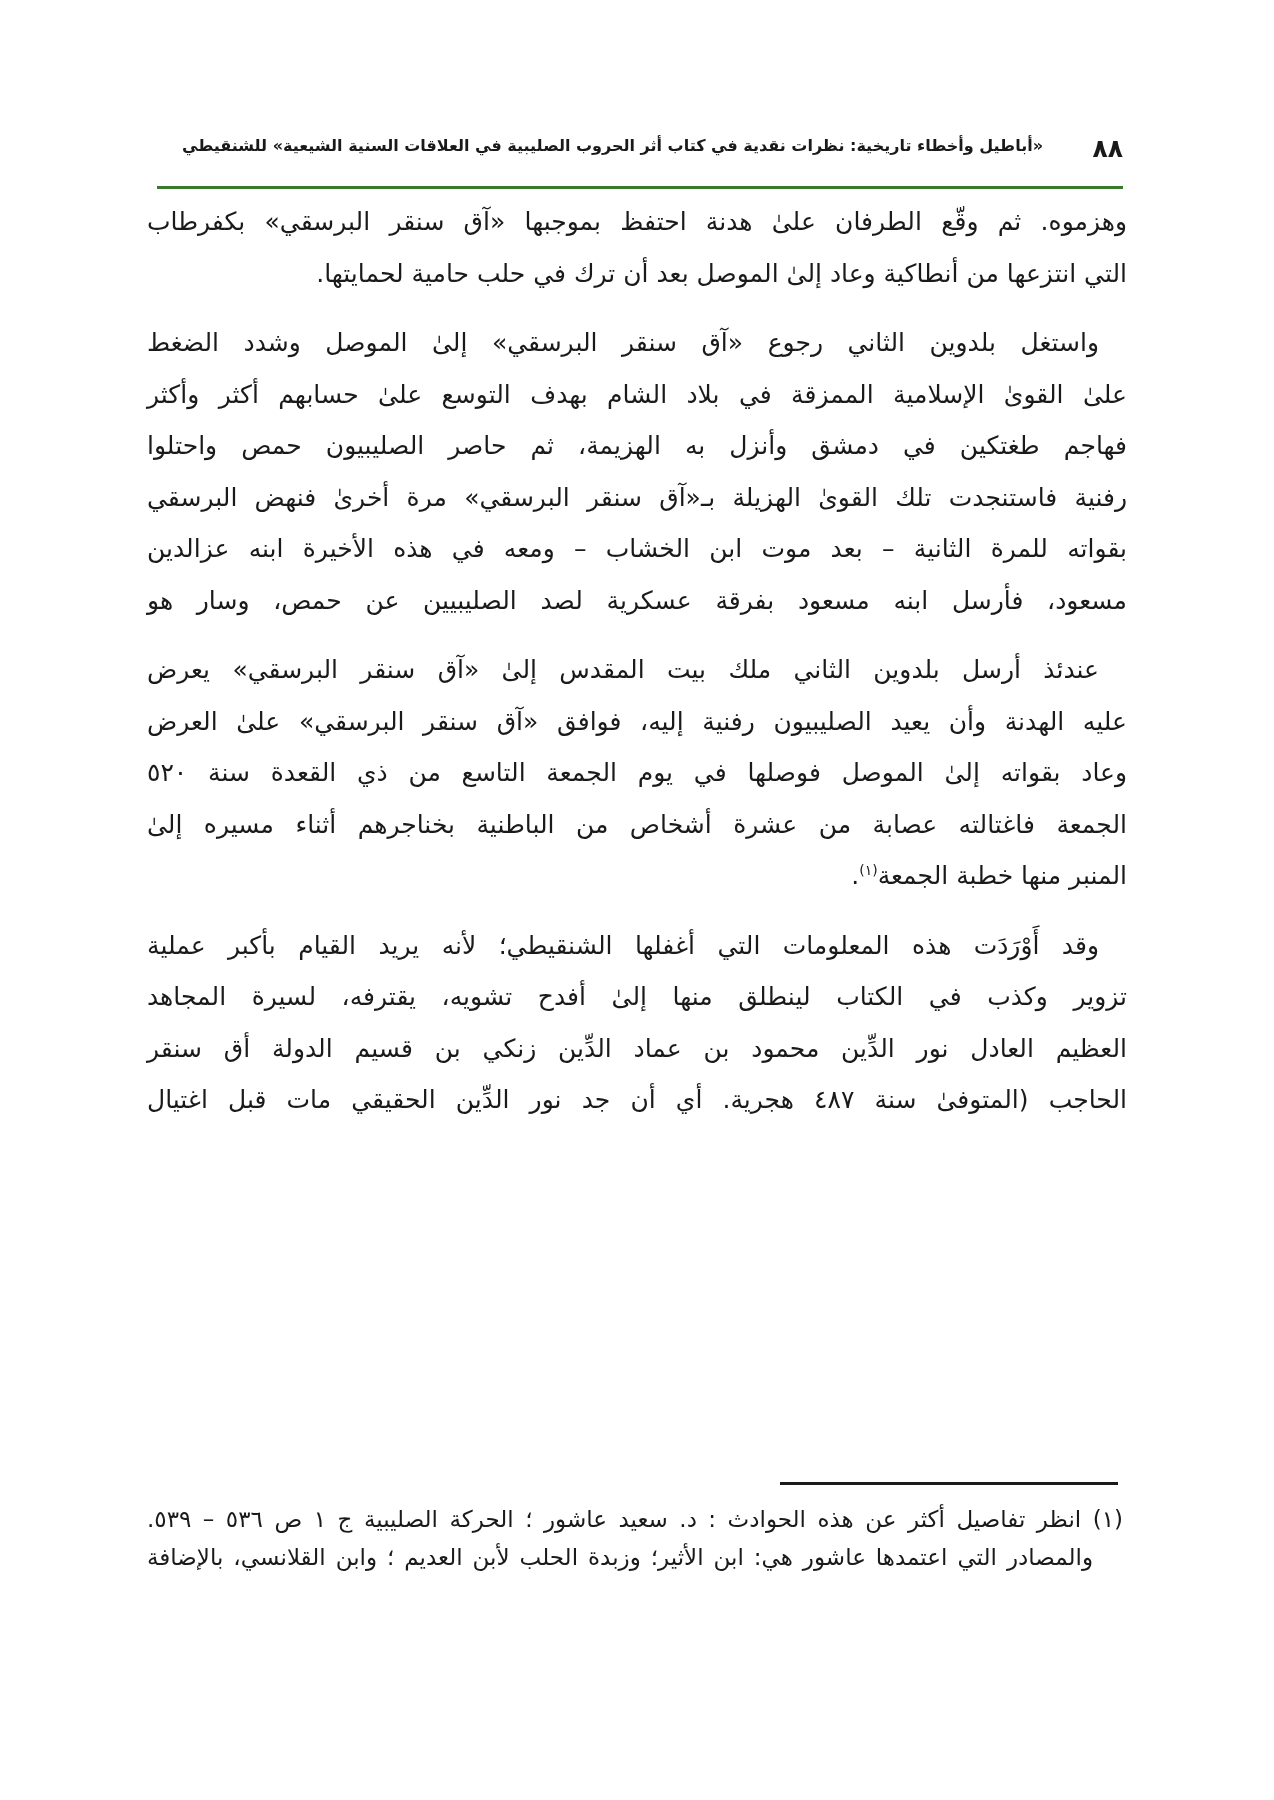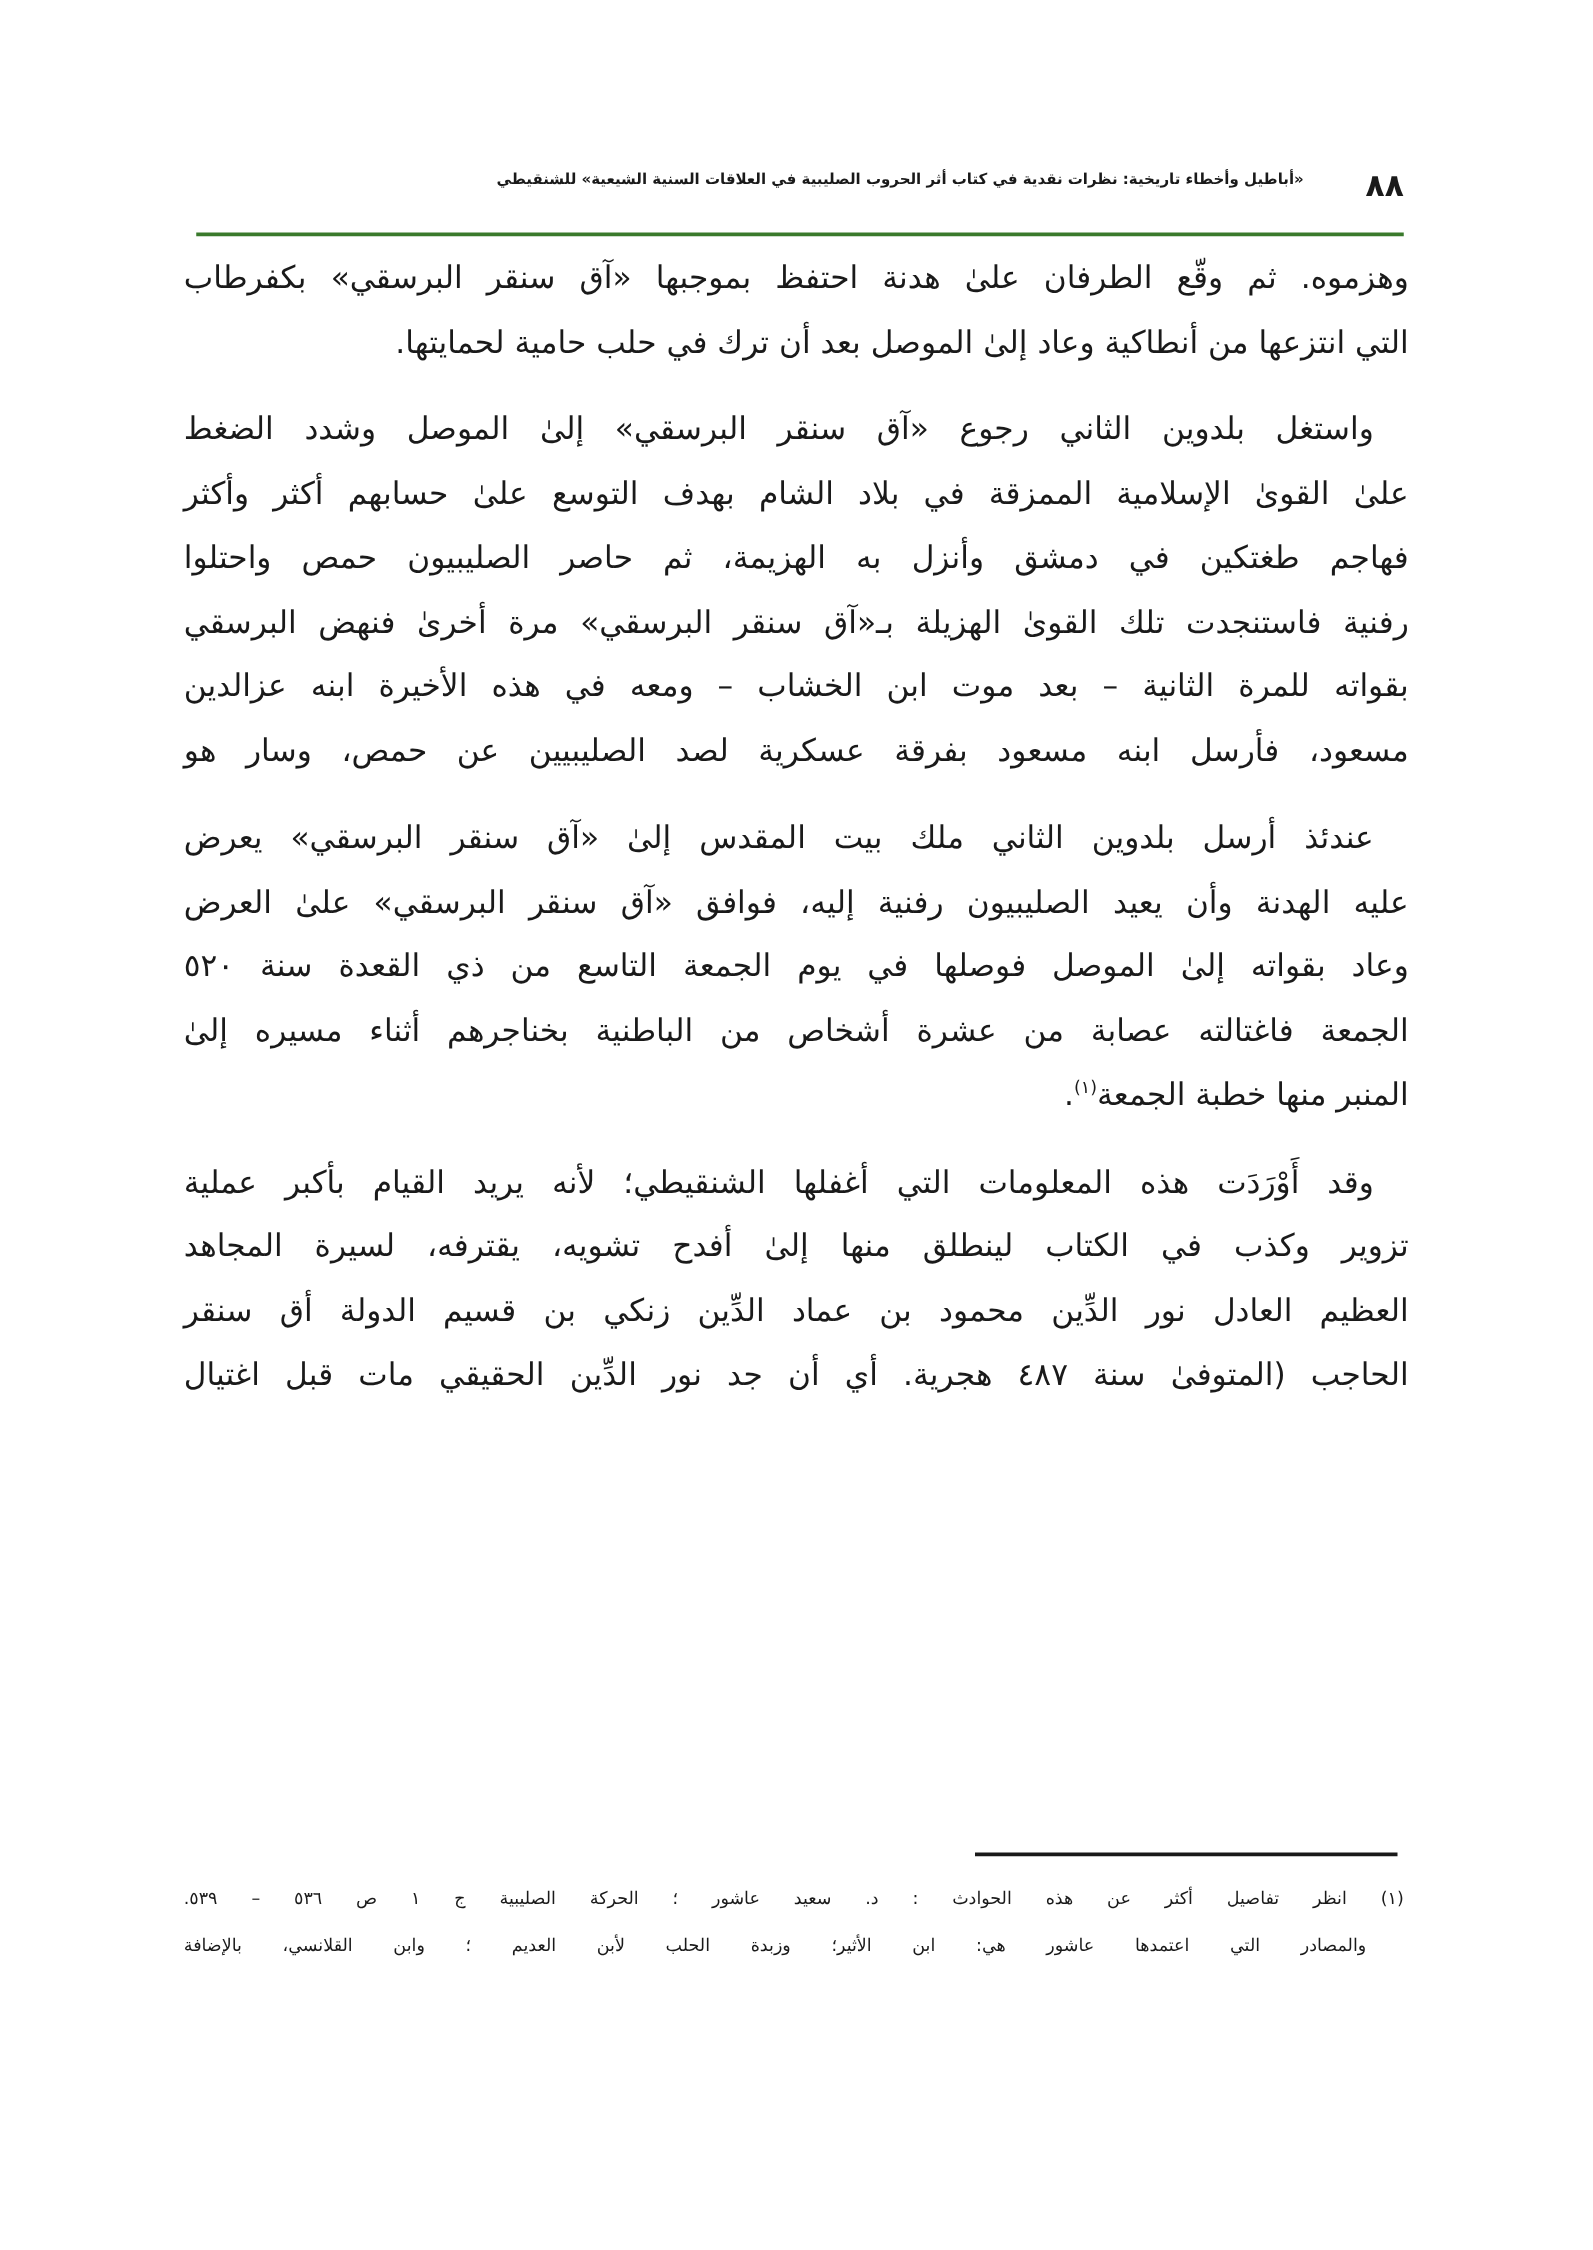--- a/index.html
+++ b/index.html
@@ -37,21 +37,21 @@
       font-size: 25px;
       font-weight: bold;
       color: #1a1a1a;
       letter-spacing: 1px;
     }
     .running-title {
       position: absolute;
       right: 80px;
       top: 8px;
       font-family: "DejaVu Sans", sans-serif;
-      font-size: 12px;
+      font-size: 16px;
       font-weight: bold;
       color: #1a1a1a;
       white-space: nowrap;
     }
     .head-rule {
       position: absolute;
       left: 157px;
       top: 186px;
       width: 966px;
       height: 3px;
@@ -98,21 +98,21 @@
       height: 3px;
       background: #1a1a1a;
     }
     .footnotes {
       position: absolute;
       left: 147px;
       top: 1500px;
       width: 976px;
       direction: rtl;
       font-family: "DejaVu Sans", sans-serif;
-      font-size: 14px;
+      font-size: 23px;
       line-height: 38px;
       color: #1a1a1a;
     }
     .fn-line {
       display: block;
       white-space: nowrap;
       text-align: justify;
       text-align-last: justify;
     }
     .fn-line.cont {

